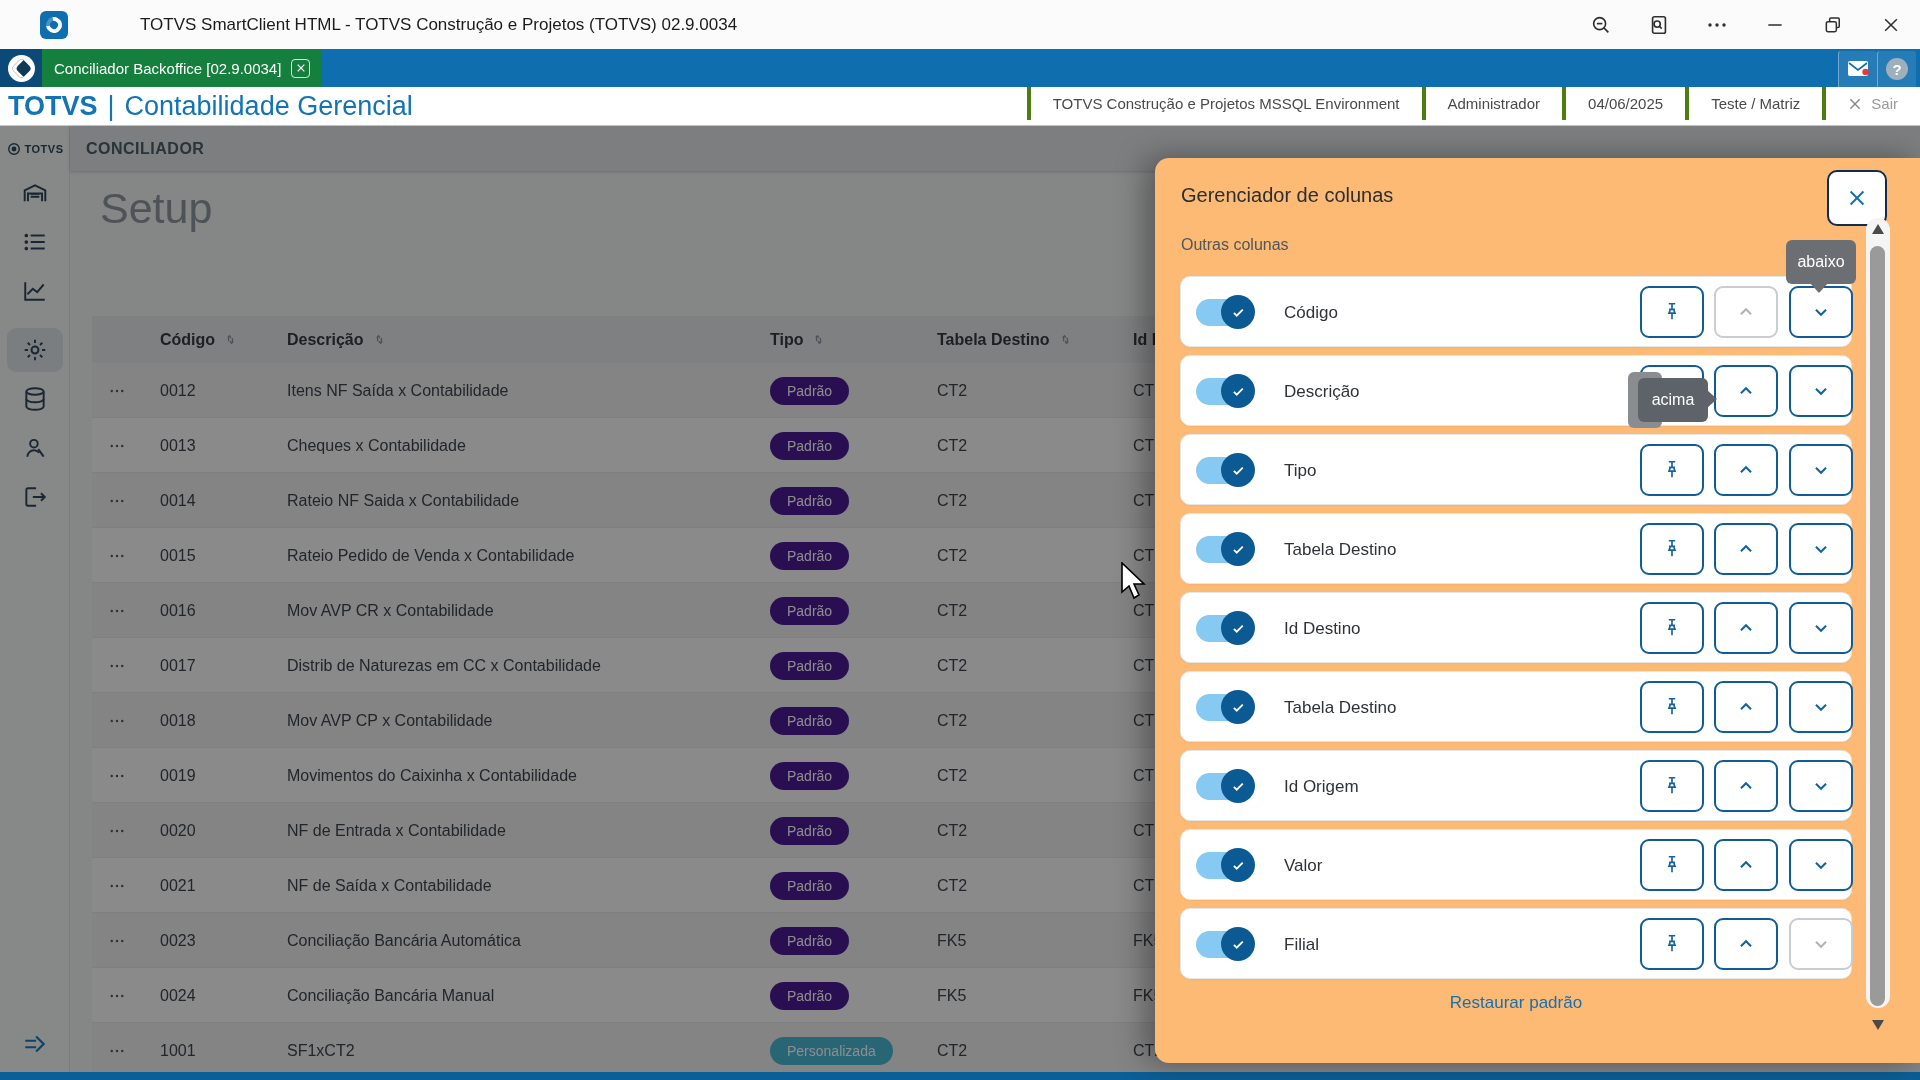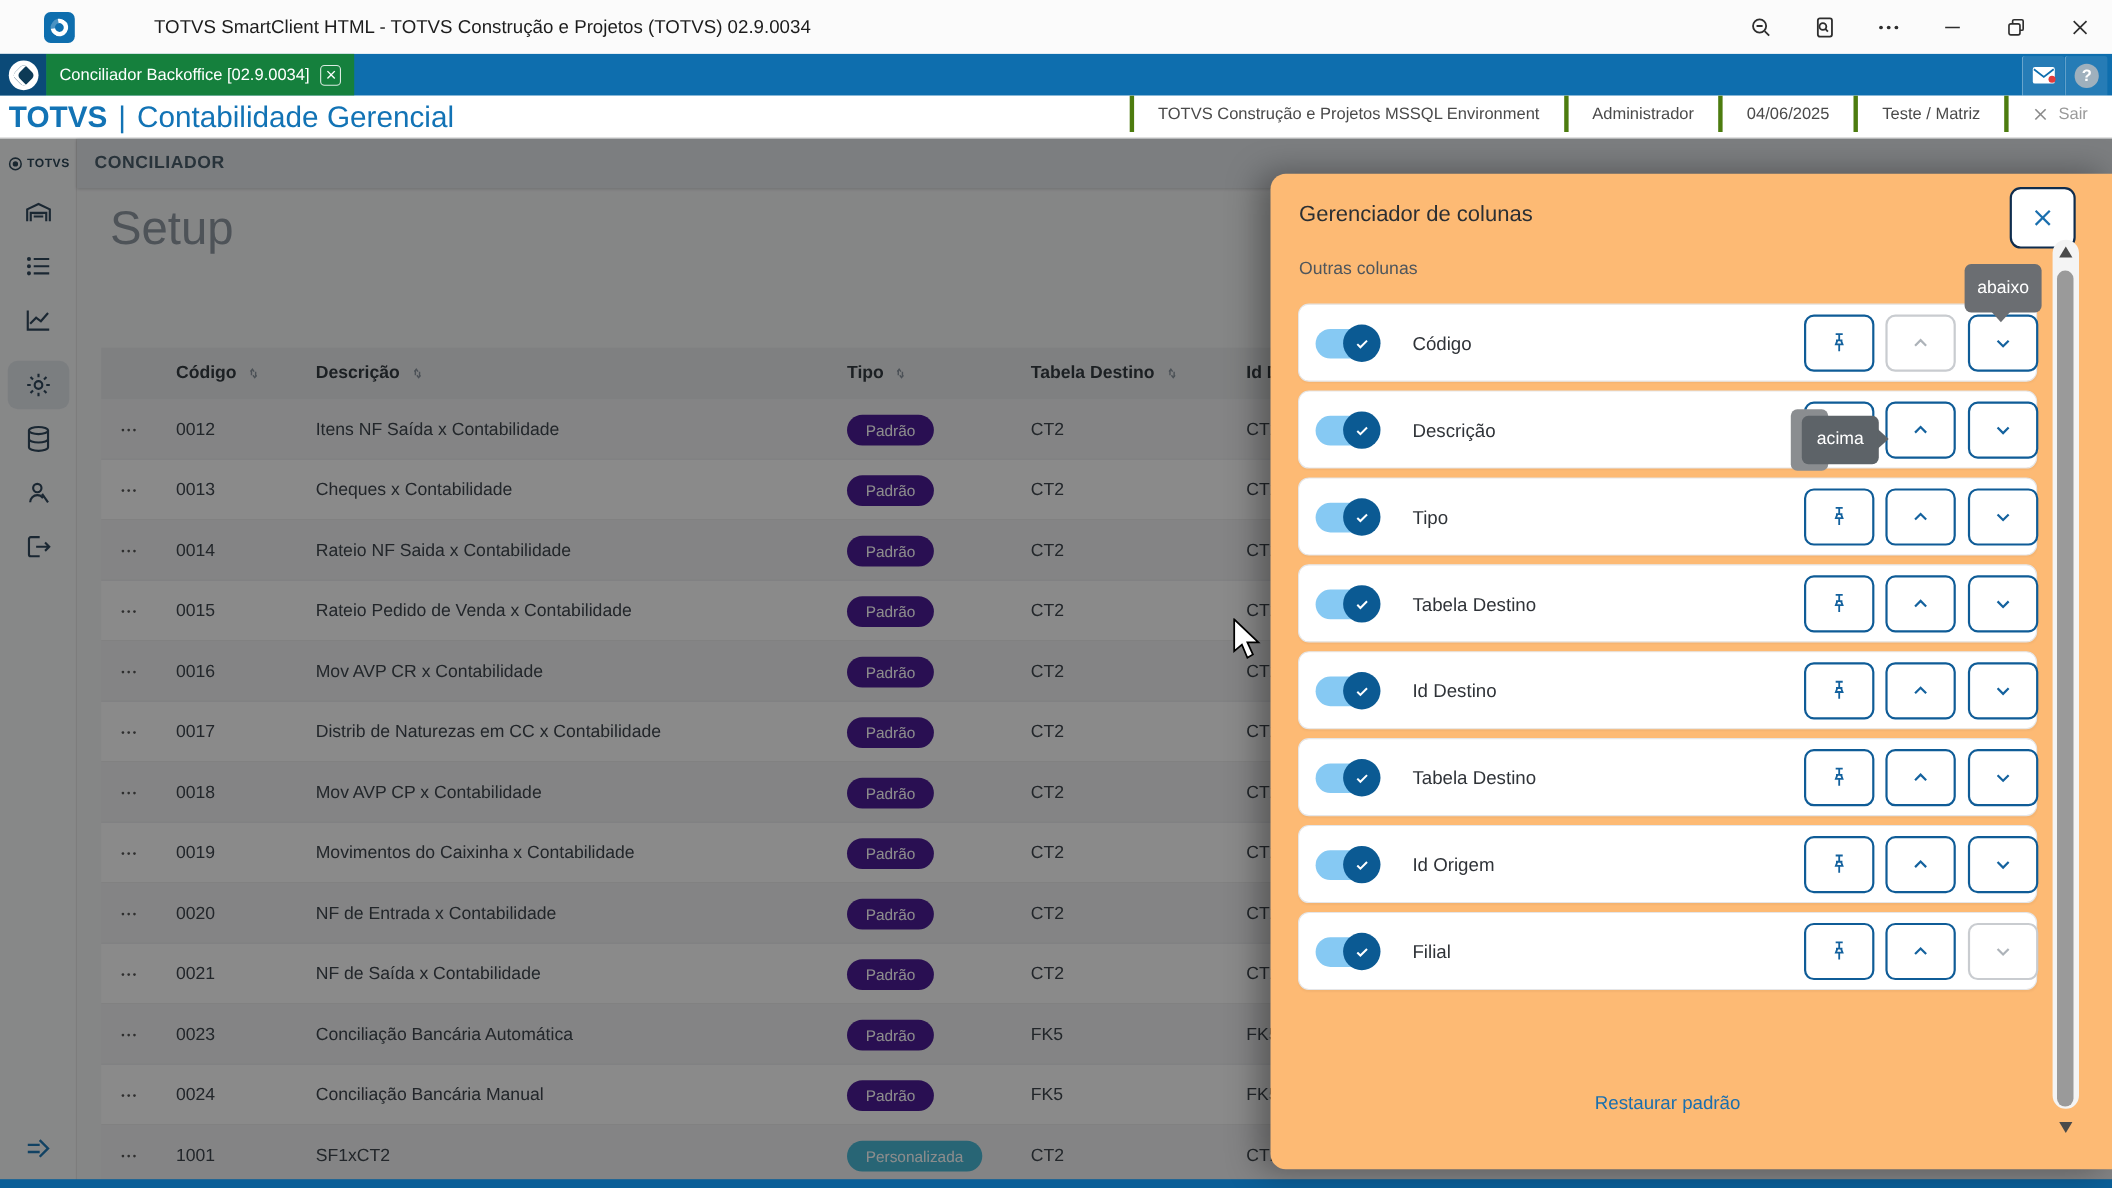--- a/index.html
+++ b/index.html
@@ -745,29 +745,54 @@
               <path d="M6.5 14.5L12 9l5.5 5.5"></path>
             </svg>
           </div>
           <div class="sq-btn b-down on">
             <svg width="22" height="22" viewBox="0 0 24 24" fill="none" stroke="currentColor" stroke-width="2.2">
               <path d="M6.5 9.5L12 15l5.5-5.5"></path>
             </svg>
           </div>
         </div>
 
-
         <div class="col-card">
           <div class="toggle">
             <div class="knob">
               <svg width="17" height="17" viewBox="0 0 24 24" fill="none" stroke="#fff" stroke-width="2.6">
                 <path d="M5.5 12.5l4 4 8.5-8.5"></path>
               </svg>
             </div>
           </div>
+          <div class="col-label">Valor</div>
+          <div class="sq-btn b-pin on">
+            <svg width="22" height="22" viewBox="0 0 24 24" fill="none" stroke="currentColor" stroke-width="1.8">
+              <path d="M8.5 3h7M12 3v6.2M8.8 9.2h6.4M10.2 9.2l-1.5 4h6.6l-1.5-4M12 13.2V20"></path>
+            </svg>
+          </div>
+          <div class="sq-btn b-up on">
+            <svg width="22" height="22" viewBox="0 0 24 24" fill="none" stroke="currentColor" stroke-width="2.2">
+              <path d="M6.5 14.5L12 9l5.5 5.5"></path>
+            </svg>
+          </div>
+          <div class="sq-btn b-down on">
+            <svg width="22" height="22" viewBox="0 0 24 24" fill="none" stroke="currentColor" stroke-width="2.2">
+              <path d="M6.5 9.5L12 15l5.5-5.5"></path>
+            </svg>
+          </div>
+        </div>
+
+        <div class="col-card">
+          <div class="toggle">
+            <div class="knob">
+              <svg width="17" height="17" viewBox="0 0 24 24" fill="none" stroke="#fff" stroke-width="2.6">
+                <path d="M5.5 12.5l4 4 8.5-8.5"></path>
+              </svg>
+            </div>
+          </div>
           <div class="col-label">Filial</div>
           <div class="sq-btn b-pin on">
             <svg width="22" height="22" viewBox="0 0 24 24" fill="none" stroke="currentColor" stroke-width="1.8">
               <path d="M8.5 3h7M12 3v6.2M8.8 9.2h6.4M10.2 9.2l-1.5 4h6.6l-1.5-4M12 13.2V20"></path>
             </svg>
           </div>
           <div class="sq-btn b-up on">
             <svg width="22" height="22" viewBox="0 0 24 24" fill="none" stroke="currentColor" stroke-width="2.2">
               <path d="M6.5 14.5L12 9l5.5 5.5"></path>
             </svg>

